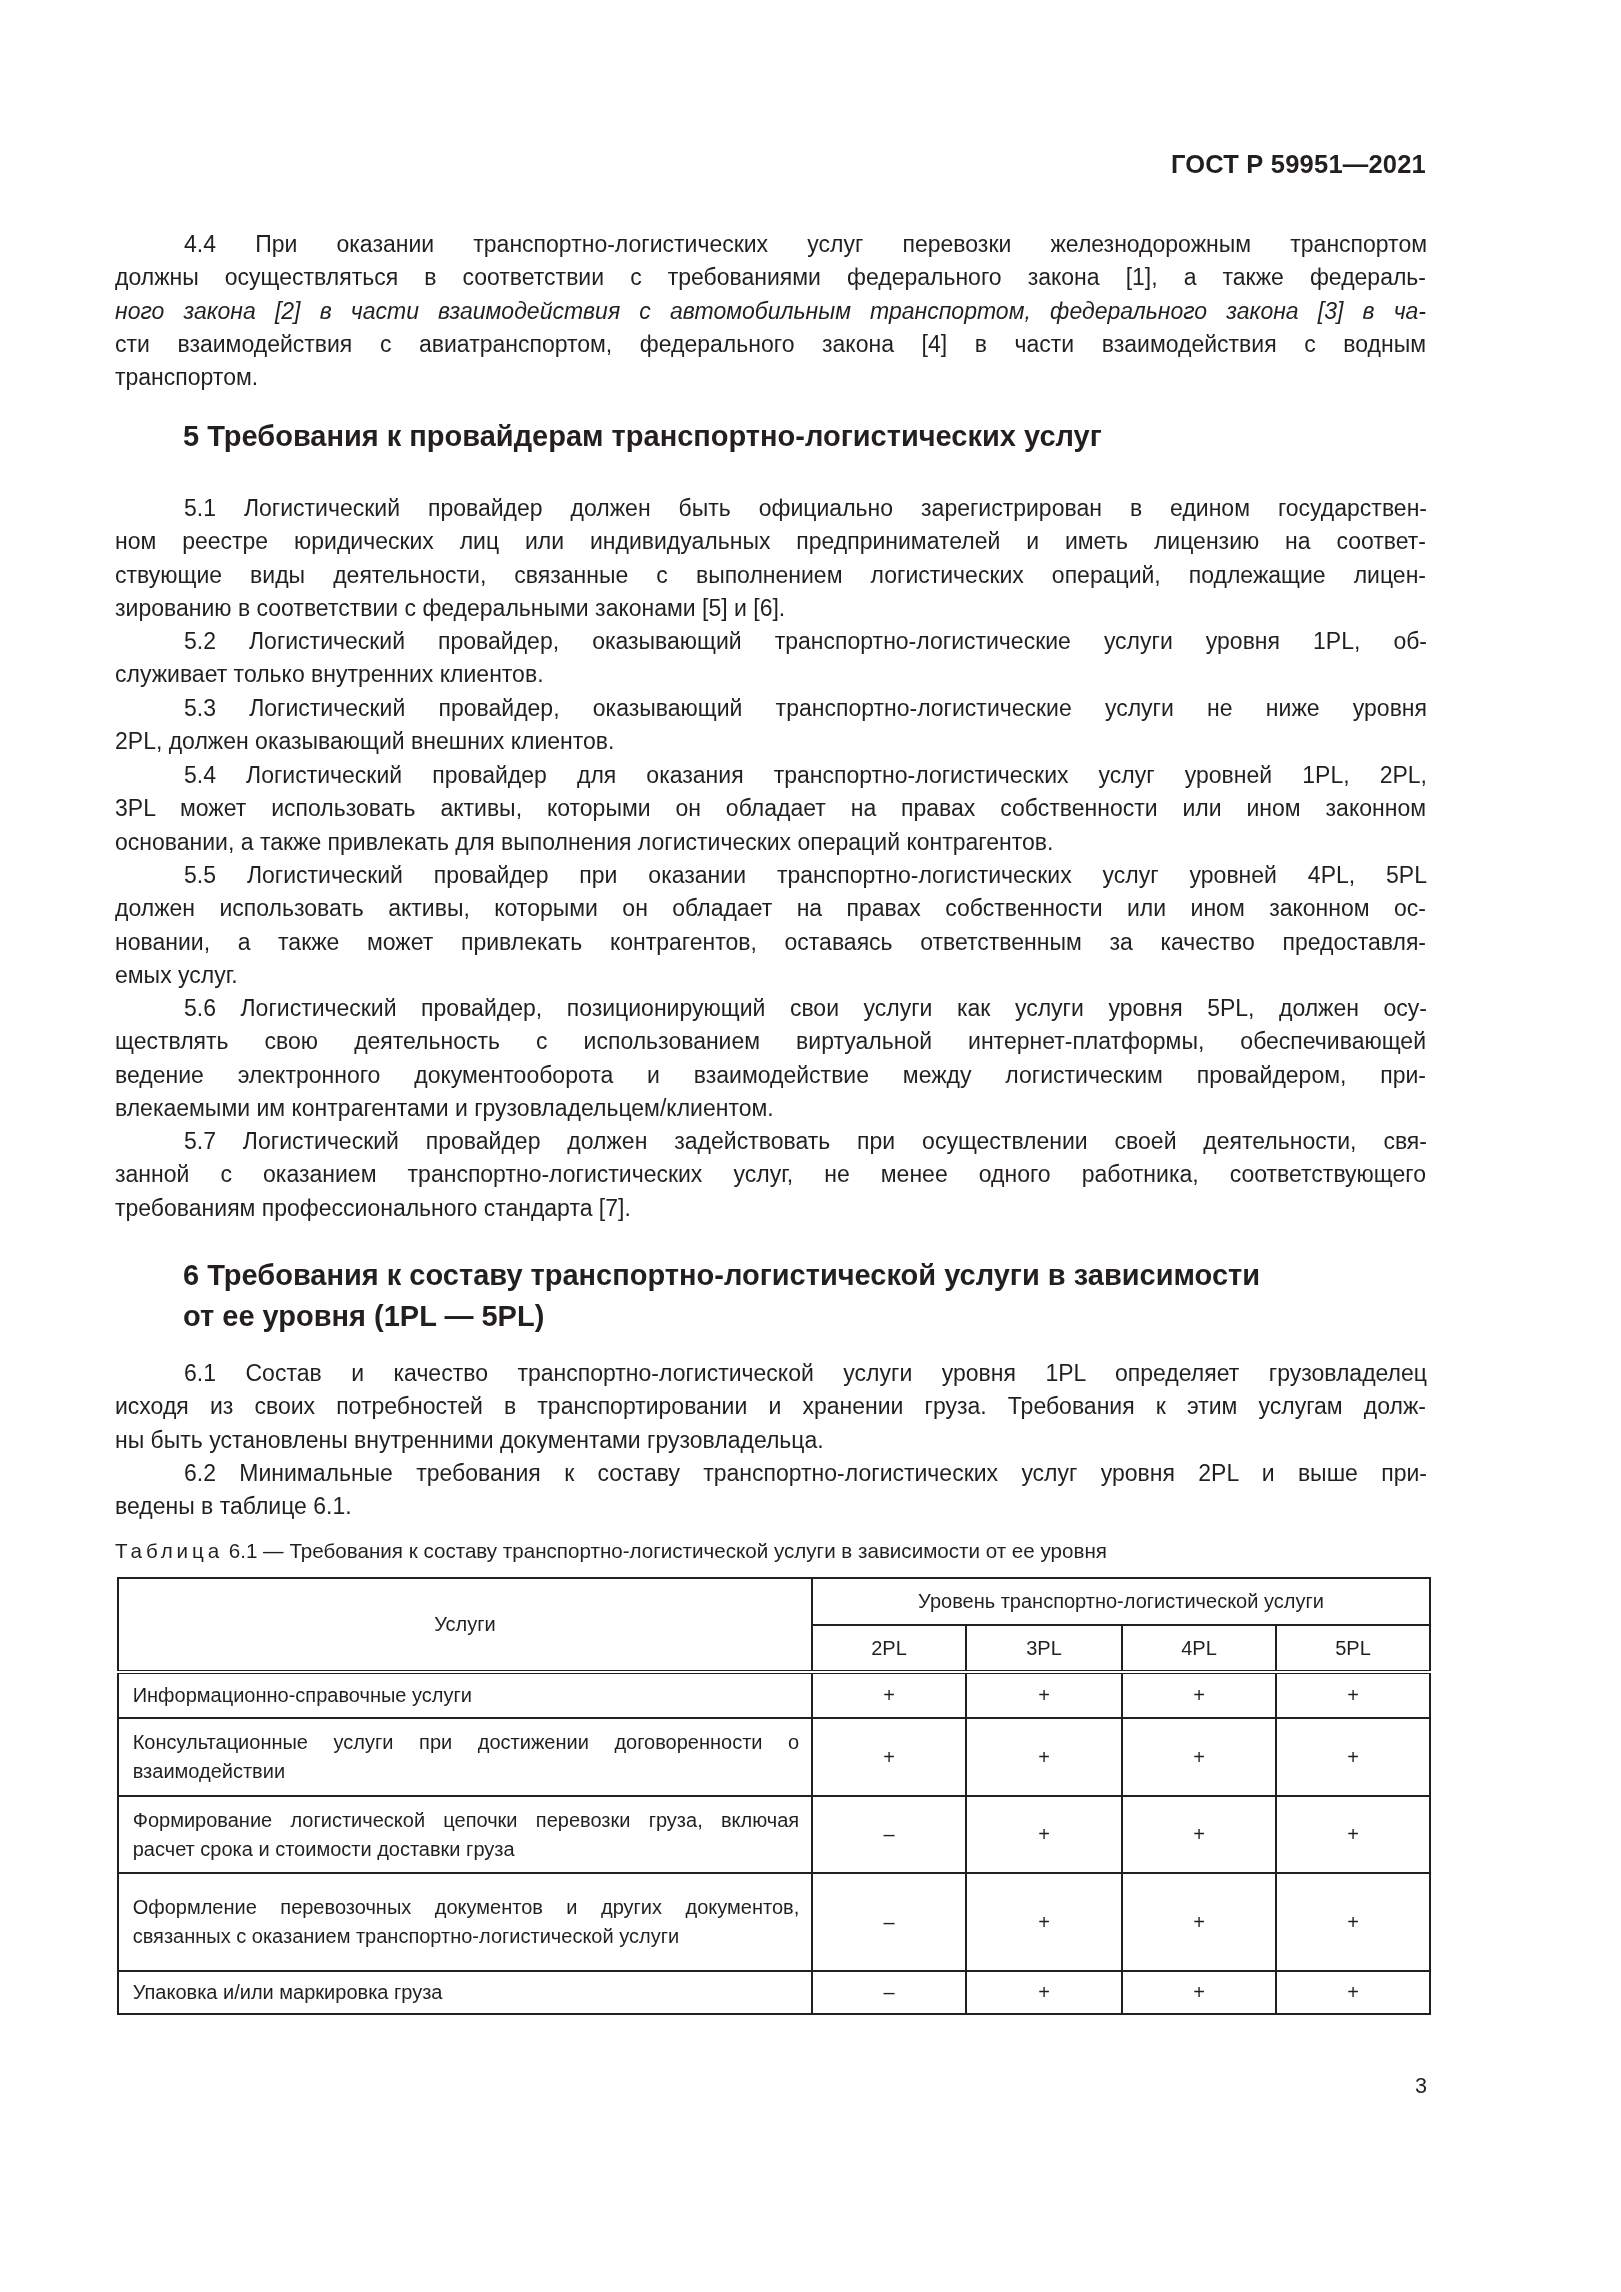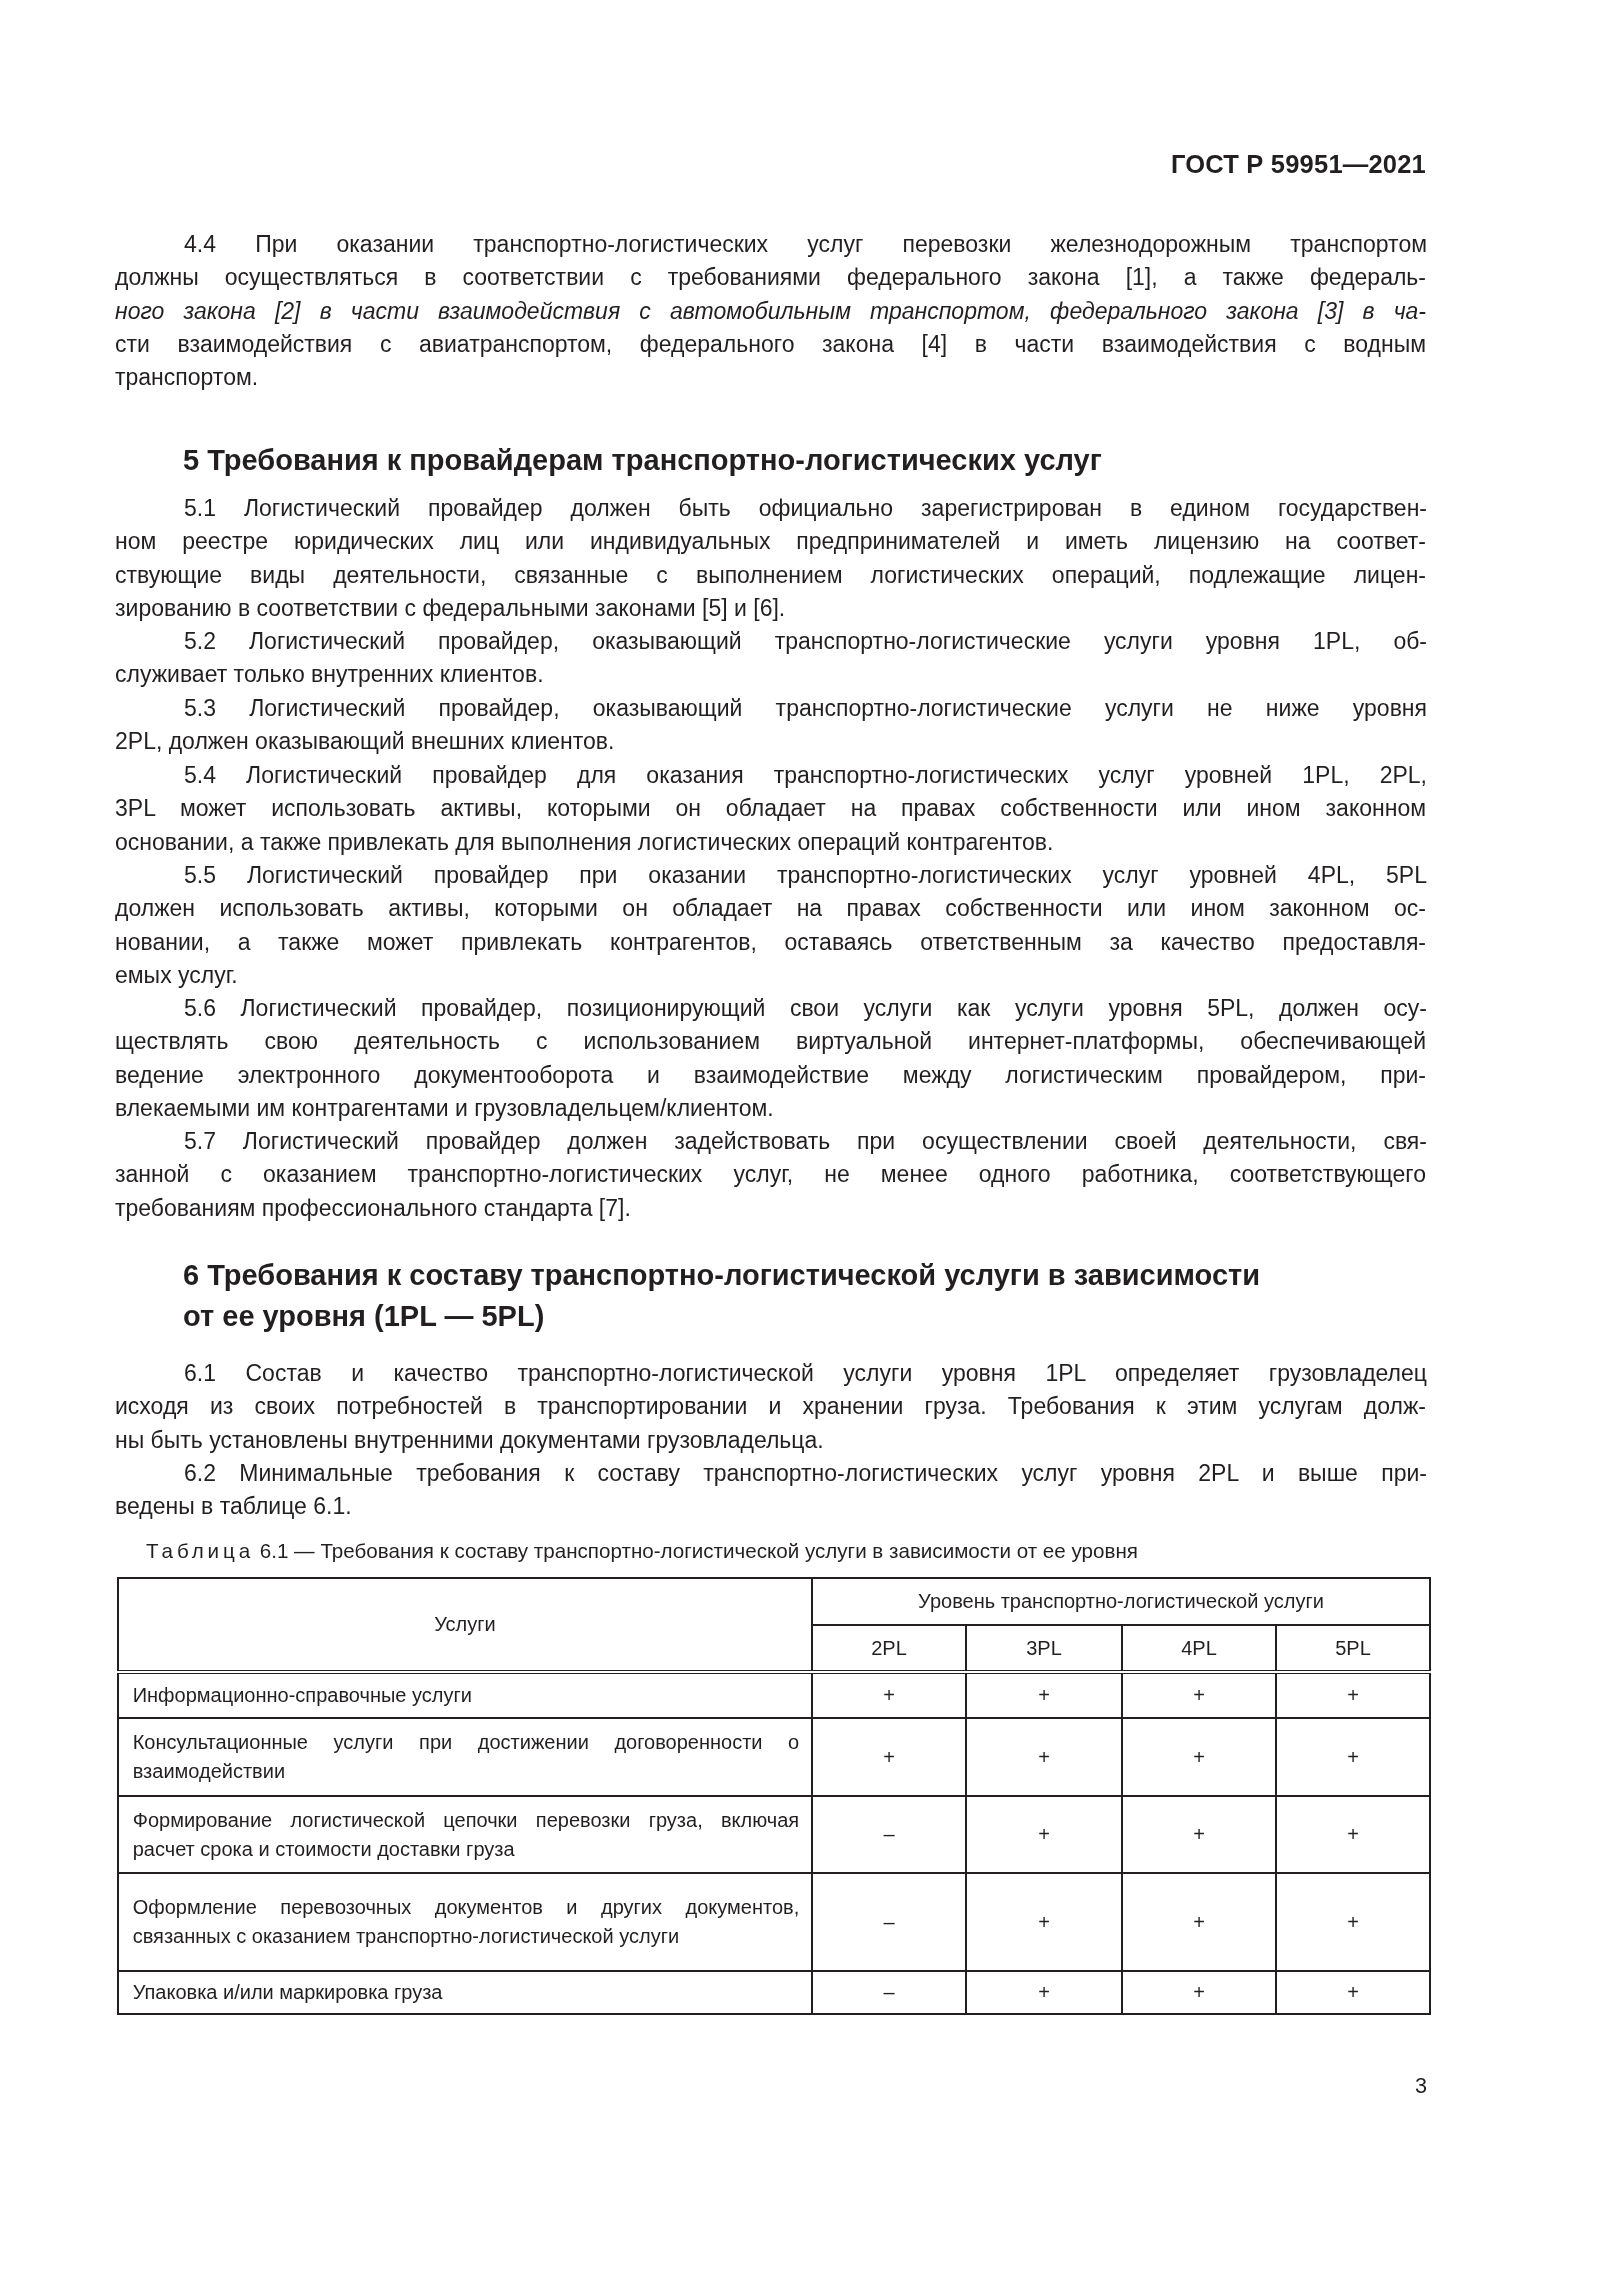--- a/index.html
+++ b/index.html
@@ -9,21 +9,21 @@
   .doc-code { position: absolute; right: 195px; top: 149px; font-weight: bold; font-size: 25.5px;
               letter-spacing: 0.2px; line-height: 31px; }
   .para { position: absolute; left: 115px; width: 1311px; font-size: 23px; }
   .line { position: absolute; left: 0; width: 1311px; height: 33px; line-height: 33px;
           white-space: nowrap; text-align: justify; text-align-last: justify; }
   .line.last { text-align-last: left; }
   .line.indent { left: 69px; width: 1243px; }
   .heading { position: absolute; left: 183px; font-weight: bold; font-size: 29px; line-height: 41px;
              white-space: nowrap; }
   .caption { position: absolute; left: 115px; top: 1537px; font-size: 20.6px; line-height: 27.4px; white-space: nowrap; }
-  .caption .spaced { letter-spacing: 3.9px; margin-left: 31px; }
+  .caption .spaced { letter-spacing: 3.9px; }
   table.t61 { position: absolute; left: 117px; top: 1577px; border-collapse: collapse;
               font-size: 20px; table-layout: fixed; }
   table.t61 td, table.t61 th { border: 2px solid #231f20; padding: 0; font-weight: normal; }
   table.t61 th { text-align: center; vertical-align: middle; }
   table.t61 td.svc { text-align: justify; padding: 5.9px 11.8px 5.9px 13.7px; line-height: 29px; vertical-align: middle; }
   table.t61 td.mark { text-align: center; vertical-align: middle; }
   table.t61 tr.head2 th { border-bottom: 4.9px double #231f20; }
   table.t61 th.svc-head { border-bottom: 4.9px double #231f20; }
   .pagenum { position: absolute; left: 1415px; top: 2072px; font-size: 21.6px; line-height: 27.4px; }
 </style>
@@ -35,21 +35,21 @@
   <div class="doc-code">ГОСТ Р 59951—2021</div>
 
   <div class="para" style="top:228px;">
     <div class="line indent" style="top:0px;">4.4 При оказании транспортно-логистических услуг перевозки железнодорожным транспортом</div>
     <div class="line" style="top:33px;">должны осуществляться в соответствии с требованиями федерального закона [1], а также федераль-</div>
     <div class="line" style="top:67px;font-style:italic;">ного закона [2] в части взаимодействия с автомобильным транспортом, федерального закона [3] в ча-</div>
     <div class="line" style="top:100px;">сти взаимодействия с авиатранспортом, федерального закона [4] в части взаимодействия с водным</div>
     <div class="line last" style="top:133px;">транспортом.</div>
   </div>
 
-  <div class="heading" style="top:440px;">5 Требования к провайдерам транспортно-логистических услуг</div>
+  <div class="heading" style="top:416px;">5 Требования к провайдерам транспортно-логистических услуг</div>
 
   <div class="para" style="top:492px;">
     <div class="line indent" style="top:0px;">5.1 Логистический провайдер должен быть официально зарегистрирован в едином государствен-</div>
     <div class="line" style="top:33px;">ном реестре юридических лиц или индивидуальных предпринимателей и иметь лицензию на соответ-</div>
     <div class="line" style="top:67px;">ствующие виды деятельности, связанные с выполнением логистических операций, подлежащие лицен-</div>
     <div class="line last" style="top:100px;">зированию в соответствии с федеральными законами [5] и [6].</div>
   </div>
 
   <div class="para" style="top:625px;">
     <div class="line indent" style="top:0px;">5.2 Логистический провайдер, оказывающий транспортно-логистические услуги уровня 1PL, об-</div>

